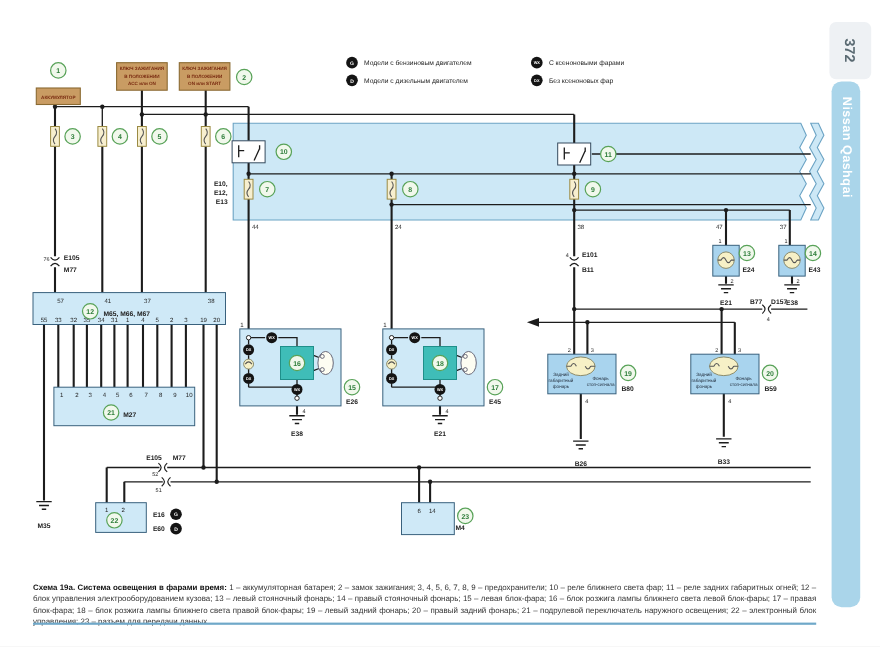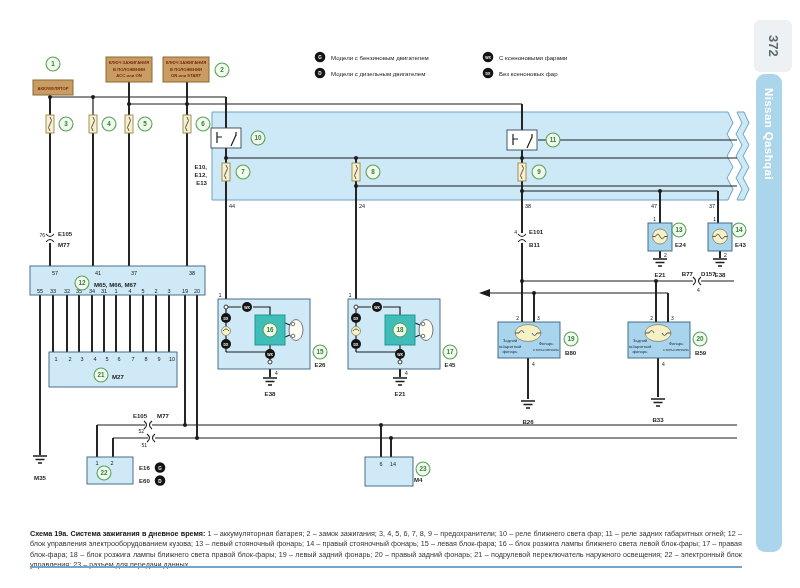--- a/index.html
+++ b/index.html
@@ -415,17 +415,17 @@
   
   <div id="page-tab">
     <span>372</span>
   </div>
   <div id="brand-bar">
     <span>Nissan Qashqai</span>
   </div>
 
   
   <div id="caption">
-    <strong>Схема 19а. Система зажигания в дневное время:</strong>
+    <strong>Схема 19а. Система освещения в фарами время:</strong>
     <span>1 – аккумуляторная батарея; 2 – замок зажигания; 3, 4, 5, 6, 7, 8, 9 – предохранители; 10 – реле ближнего света фар; 11 – реле задних габаритных огней; 12 – блок управления электрооборудованием кузова; 13 – левый стояночный фонарь; 14 – правый стояночный фонарь; 15 – левая блок-фара; 16 – блок розжига лампы ближнего света левой блок-фары; 17 – правая блок-фара; 18 – блок розжига лампы ближнего света правой блок-фары; 19 – левый задний фонарь; 20 – правый задний фонарь; 21 – подрулевой переключатель наружного освещения; 22 – электронный блок управления; 23 – разъем для передачи данных</span>
   </div>
   <div id="caption-rule"></div>
 </div>
 
 </body></html>

